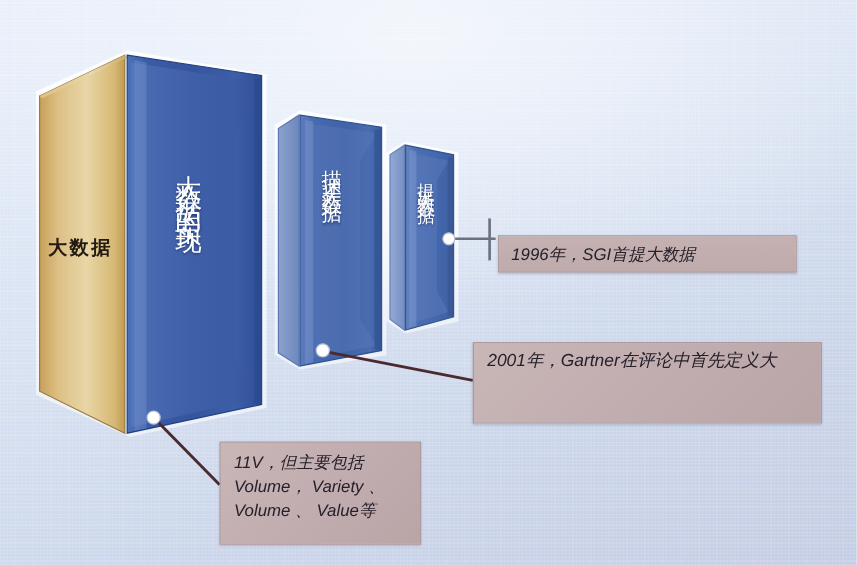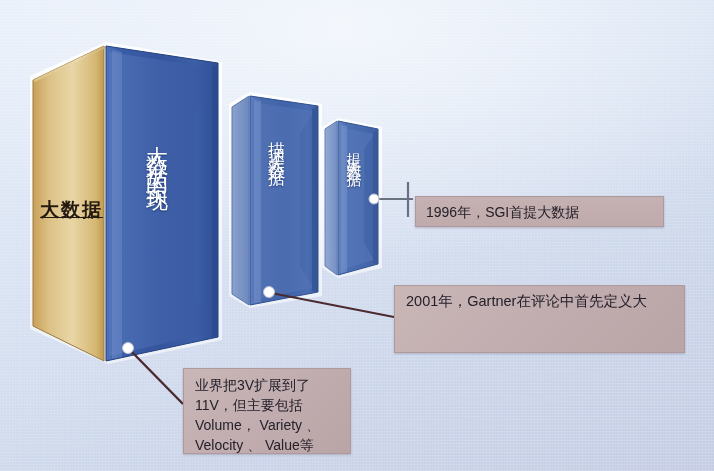--- a/index.html
+++ b/index.html
@@ -37,26 +37,25 @@
     white-space:nowrap;
     pointer-events:none;
   }
   #lbl-b1{left:142px;top:128px;font-size:22px;letter-spacing:9px;}
   #lbl-b2{left:265px;top:128px;font-size:17px;letter-spacing:7px;}
   #lbl-b3{left:344px;top:140px;font-size:15px;letter-spacing:5px;}
 
   .hlabel{
     position:absolute;
     color:#241a10;
-    font-size:19px;
+    font-size:16px;
     font-weight:700;
     letter-spacing:2px;
     white-space:nowrap;
     pointer-events:none;
-    text-decoration:underline;
   }
   #lbl-gold{left:40px;top:197px;}
 
   
   .callout{
     position:absolute;
     background:linear-gradient(135deg,#c9b6b6 0%, #c2aeb0 45%, #b9a4a6 100%);
     border:1px solid #b0999c;
     color:#25202a;
     box-sizing:border-box;
@@ -69,21 +68,21 @@
   }
   #cal-2001{
     left:394px;top:285px;width:291px;height:68px;
     padding:5px 14px 0 11px;font-size:14.5px;line-height:21px;
   }
   #cal-2001 .bold{font-weight:700;}
   #cal-3v{
     left:183px;top:368px;width:168px;height:86px;
     padding:6px 8px 0 11px;font-size:14px;line-height:20px;
   }
-  .callout .ln{display:block;white-space:nowrap;}
+  .callout .ln{display:block;white-space:nowrap;font-style:italic;}
 </style>
 </head>
 <body>
 
 <div id="stage">
 
   <svg class="svgwrap" viewBox="0 0 714 471" width="714" height="471">
 
     <defs>
       <linearGradient id="gGold" x1="0" y1="0" x2="1" y2="0">
@@ -202,19 +201,18 @@
 
   <div class="callout" id="cal-1996">
     <span class="ln">1996年，SGI首提大数据</span>
   </div>
 
   <div class="callout" id="cal-2001">
     <span class="ln">2001年，Gartner在评论中首先定义大</span>
   </div>
 
   <div class="callout" id="cal-3v">
-    <span class="ln">业界把3V扩展到了</span>
     <span class="ln">11V，但主要包括</span>
     <span class="ln">Volume，  Variety 、</span>
-    <span class="ln">Velocity 、 Value等</span>
+    <span class="ln">Volume 、 Value等</span>
   </div>
 
 </div>
 
 </body></html>

